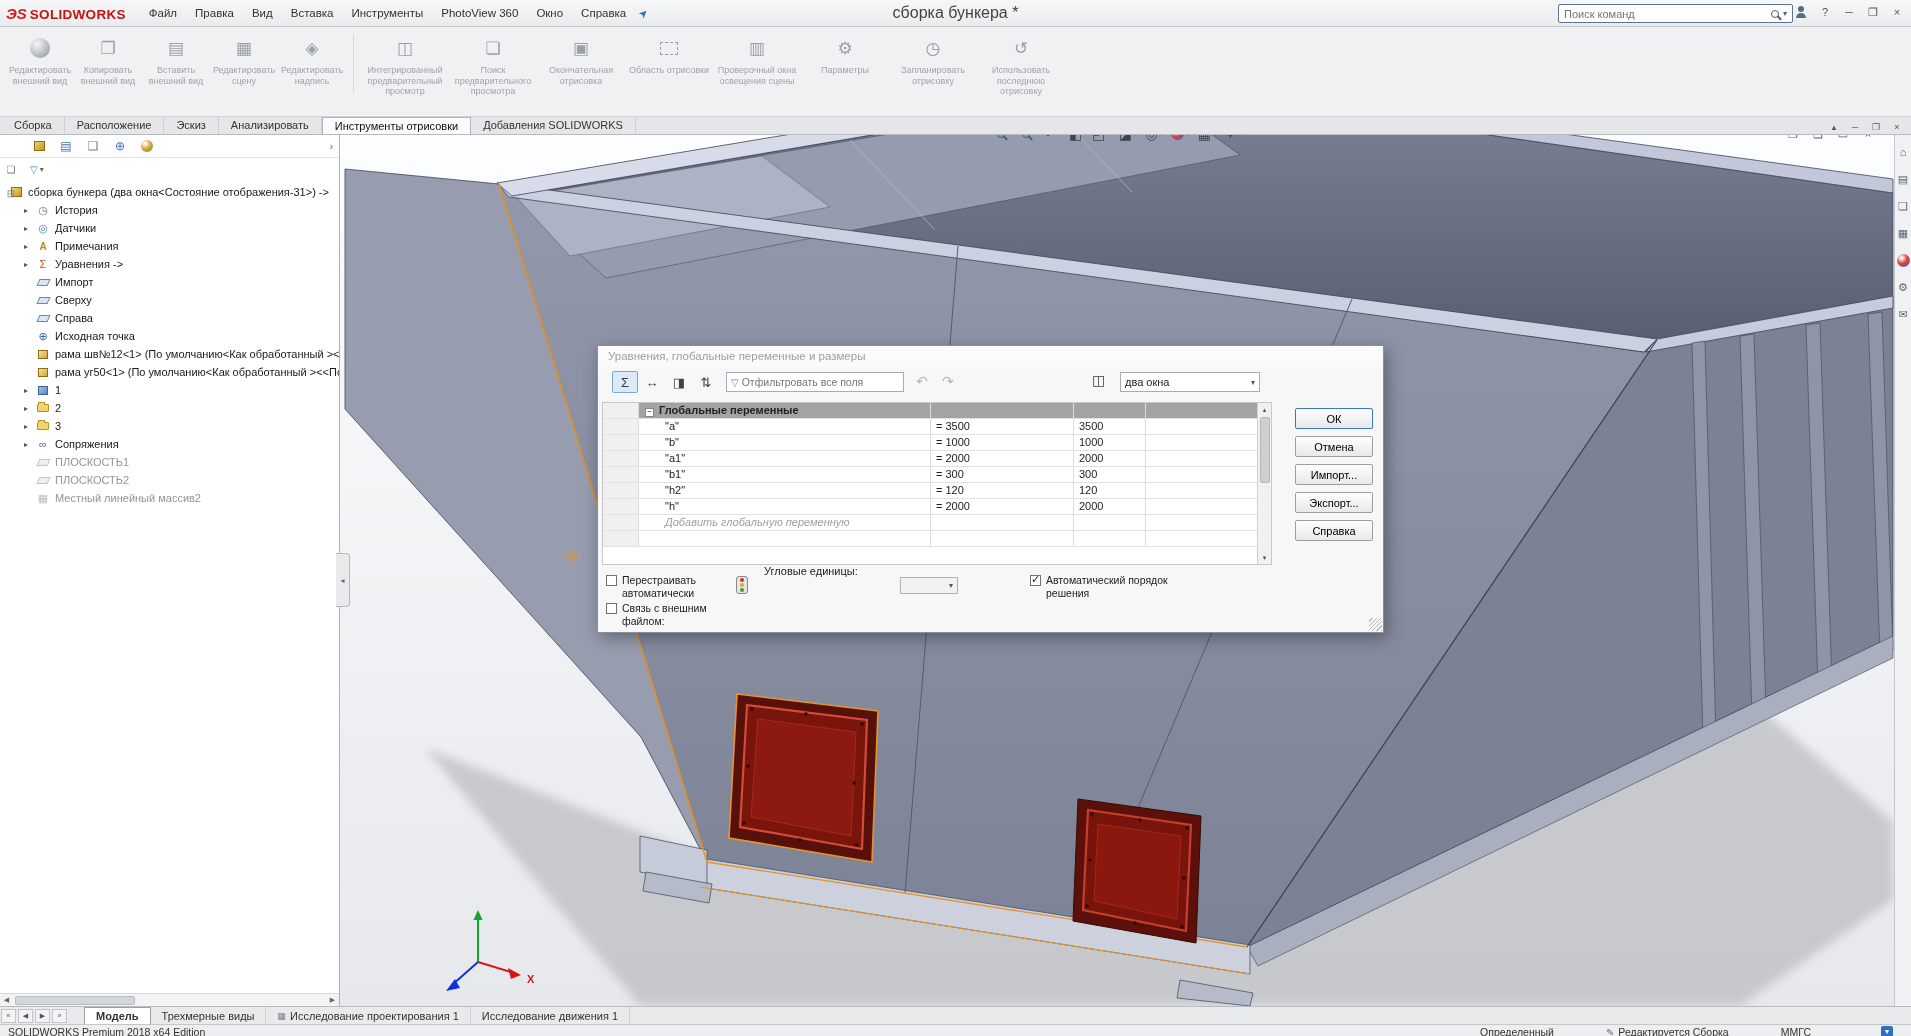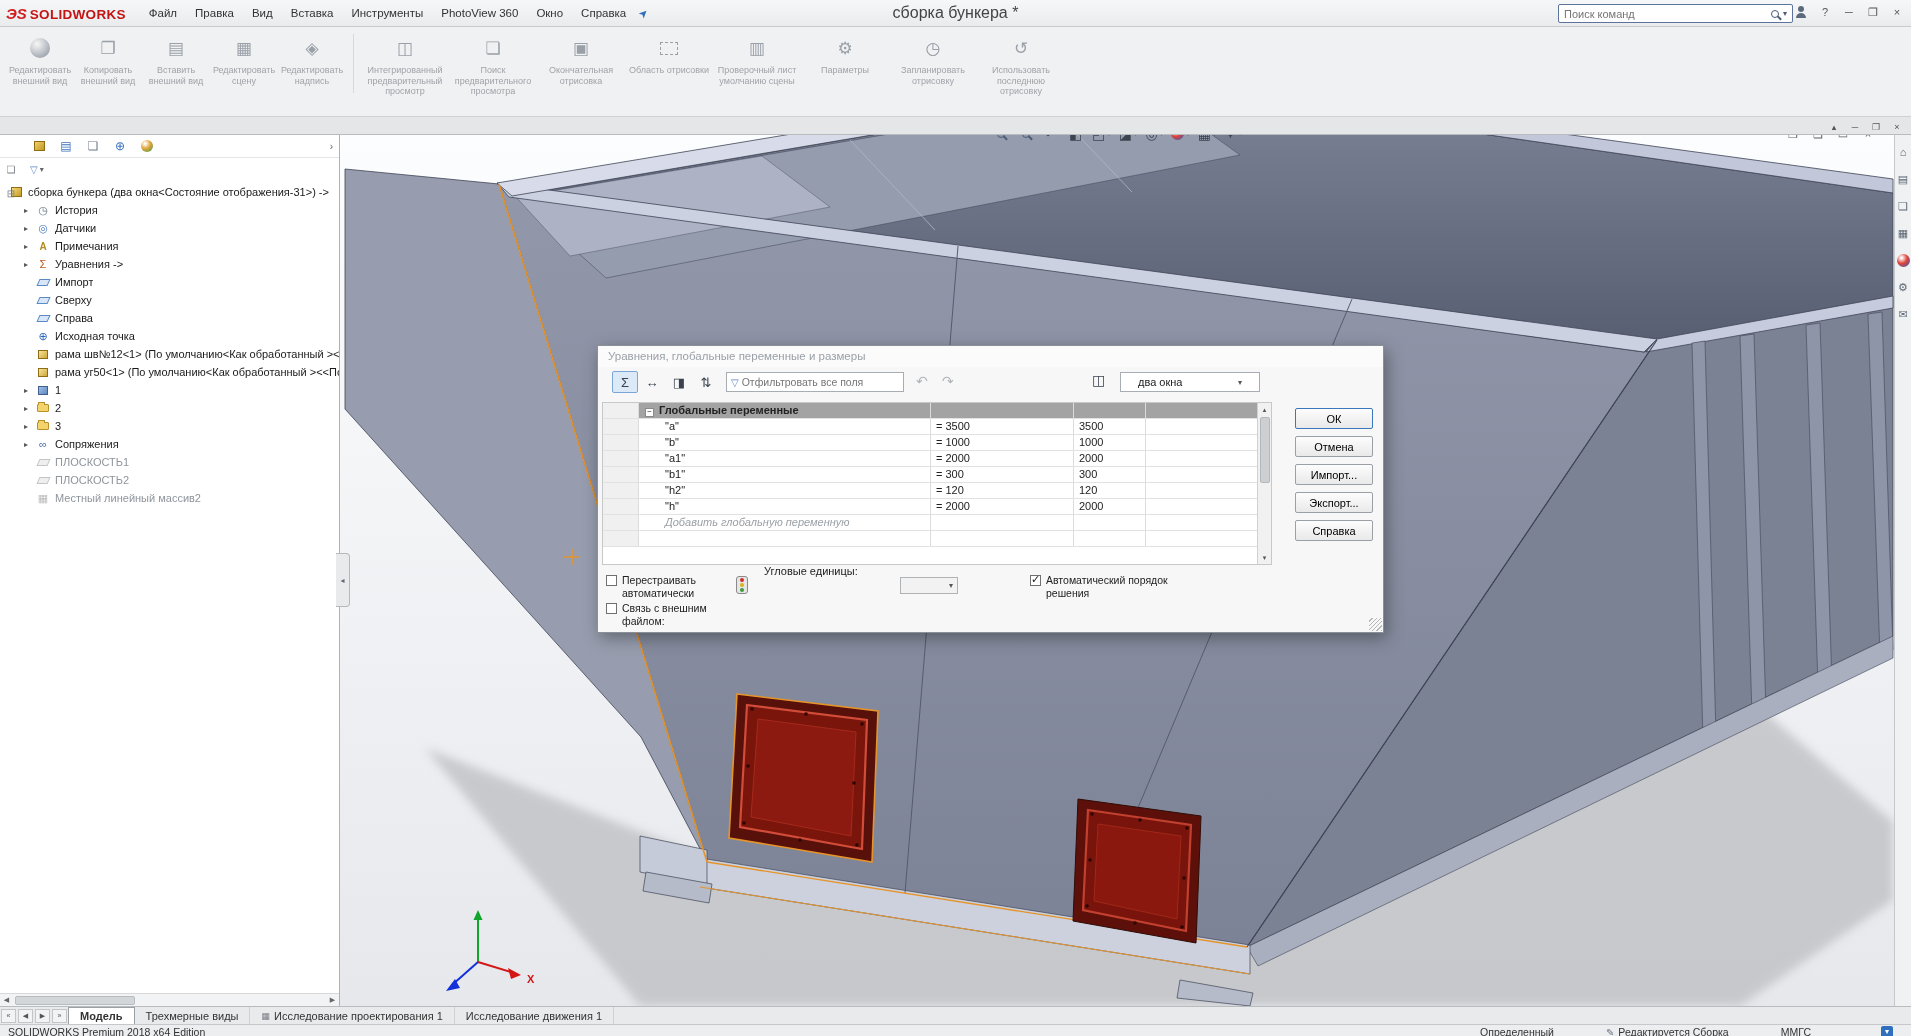--- a/index.html
+++ b/index.html
@@ -100,21 +100,21 @@
 .dlg-title{height:21px;line-height:21px;padding-left:10px;color:#9aa0a6;font-size:11.5px;background:#fbfbfc}
 .dlg-toolbar{position:absolute;left:0;top:24px;right:0;height:26px}
 .view-group{position:absolute;left:14px;top:1px;display:flex;gap:1px}
 .view-btn{width:26px;height:22px;display:flex;align-items:center;justify-content:center;font-size:13px;color:#374; color:#39424e;border:1px solid transparent;border-radius:2px}
 .view-btn.active{border-color:#7aa7d8;background:#dce9f7}
 .filterbox{position:absolute;left:128px;top:2px;width:178px;height:20px;border:1px solid #a8adb3;background:#fff;display:flex;align-items:center;padding:0 4px;gap:3px}
 .filterbox input{border:none;outline:none;flex:1;font-size:10.5px;font-family:inherit;color:#444;background:transparent}
 .dlg-undo{position:absolute;left:318px;top:3px;font-size:14px;color:#b0b4b9}
 .dlg-redo{position:absolute;left:344px;top:3px;font-size:14px;color:#b0b4b9}
 .two-win{position:absolute;left:494px;top:2px;font-size:14px;color:#39424e}
-.cfg-dd{position:absolute;left:522px;top:2px;width:140px;height:20px;border:1px solid #a8adb3;background:#fff;display:flex;align-items:center;padding:0 17px;justify-content:space-between;font-size:11px;color:#222}
+.cfg-dd{position:absolute;left:522px;top:2px;width:140px;height:20px;border:1px solid #a8adb3;background:#fff;display:flex;align-items:center;padding:0 4px;justify-content:space-between;font-size:11px;color:#222}
 .dd-arrow{font-size:8px;color:#555}
 .eq-table{position:absolute;left:4px;top:56px;width:670px;height:163px;background:#fff;border:1px solid #c6c8ca}
 .eq-head{display:flex;height:19px;background:#f1f1f1;border-bottom:1px solid #c0c0c0}
 .eq-head>div{border-right:1px solid #d0d0d0;padding:3px 0 0 5px;font-size:11px;color:#333;overflow:hidden;white-space:nowrap}
 .erow{display:flex;height:16px;border-bottom:1px solid #e2e2e2;background:#fff}
 .erow>div{border-right:1px solid #dcdcdc;padding:1px 0 0 5px;font-size:11px;color:#222;overflow:hidden;white-space:nowrap}
 .c0{width:36px;flex:none;background:#f0f0f0}
 .c1{width:292px;flex:none}
 .c2{width:143px;flex:none}
 .c3{width:72px;flex:none}
@@ -345,21 +345,21 @@
         <div class="rbtn">
           <div class="ricon">
             <span class="dashbox"></span>
           </div>
           <div class="rlabel">Область отрисовки</div>
         </div>
         <div class="rbtn">
           <div class="ricon">
             <span class="rglyph">▥</span>
           </div>
-          <div class="rlabel">Проверочный лист умолчанию сцены</div>
+          <div class="rlabel">Проверочный окна освещения сцены</div>
         </div>
         <div class="rbtn">
           <div class="ricon">
             <span class="rglyph">⚙</span>
           </div>
           <div class="rlabel">Параметры</div>
         </div>
         <div class="rbtn">
           <div class="ricon">
             <span class="rglyph">◷</span>
@@ -369,20 +369,28 @@
         <div class="rbtn">
           <div class="ricon">
             <span class="rglyph">↺</span>
           </div>
           <div class="rlabel">Использовать последнюю отрисовку</div>
         </div>
       </div>
     </div>
 
   <div class="tabstrip">
+    <div id="ribbon-tabs" style="display:flex">
+        <div class="rtab">Сборка</div>
+        <div class="rtab">Расположение</div>
+        <div class="rtab">Эскиз</div>
+        <div class="rtab">Анализировать</div>
+        <div class="rtab active">Инструменты отрисовки</div>
+        <div class="rtab">Добавления SOLIDWORKS</div>
+      </div>
     <div class="ts-ctrls" id="ts-ctrls">
         <span class="tsbtn">▴</span>
         <span class="tsbtn">─</span>
         <span class="tsbtn">❐</span>
         <span class="tsbtn">×</span>
       </div>
   </div>
 
   <aside class="panel">
     <div class="ptabs" id="panel-tabs">
@@ -719,21 +727,21 @@
     <div class="dlg-grip"></div>
   </div>
 
   <div class="bottomtabs">
     <div id="btab-nav" style="display:flex">
         <div class="bnav">«</div>
         <div class="bnav">◀</div>
         <div class="bnav">▶</div>
         <div class="bnav">»</div>
       </div>
-    <div id="btabs" style="display:flex;margin-left:0">
+    <div id="btabs" style="display:flex;margin-left:16px">
         <div class="btab active">
           <span>Модель</span>
         </div>
         <div class="btab">
           <span>Трехмерные виды</span>
         </div>
         <div class="btab">
           <span class="bticon">▦</span>
           <span>Исследование проектирования 1</span>
         </div>

